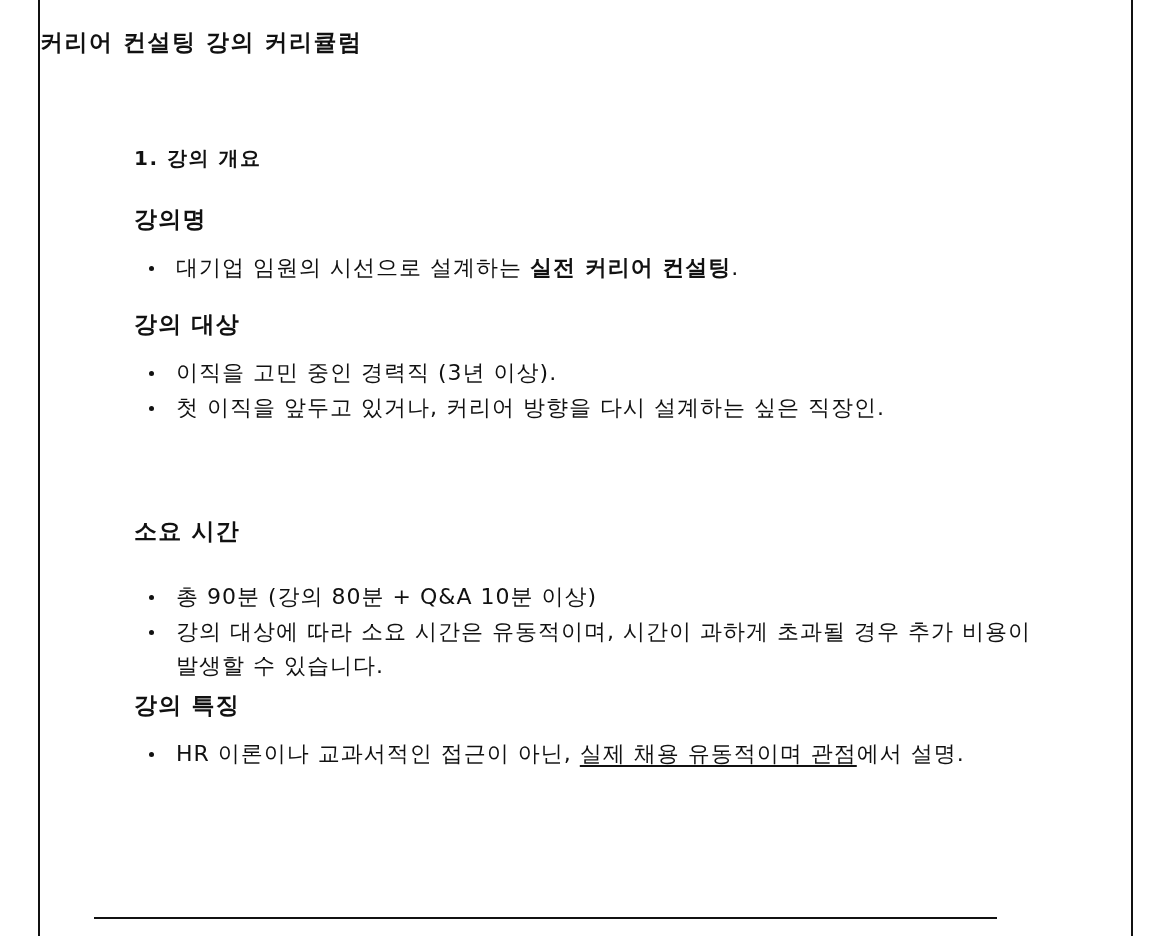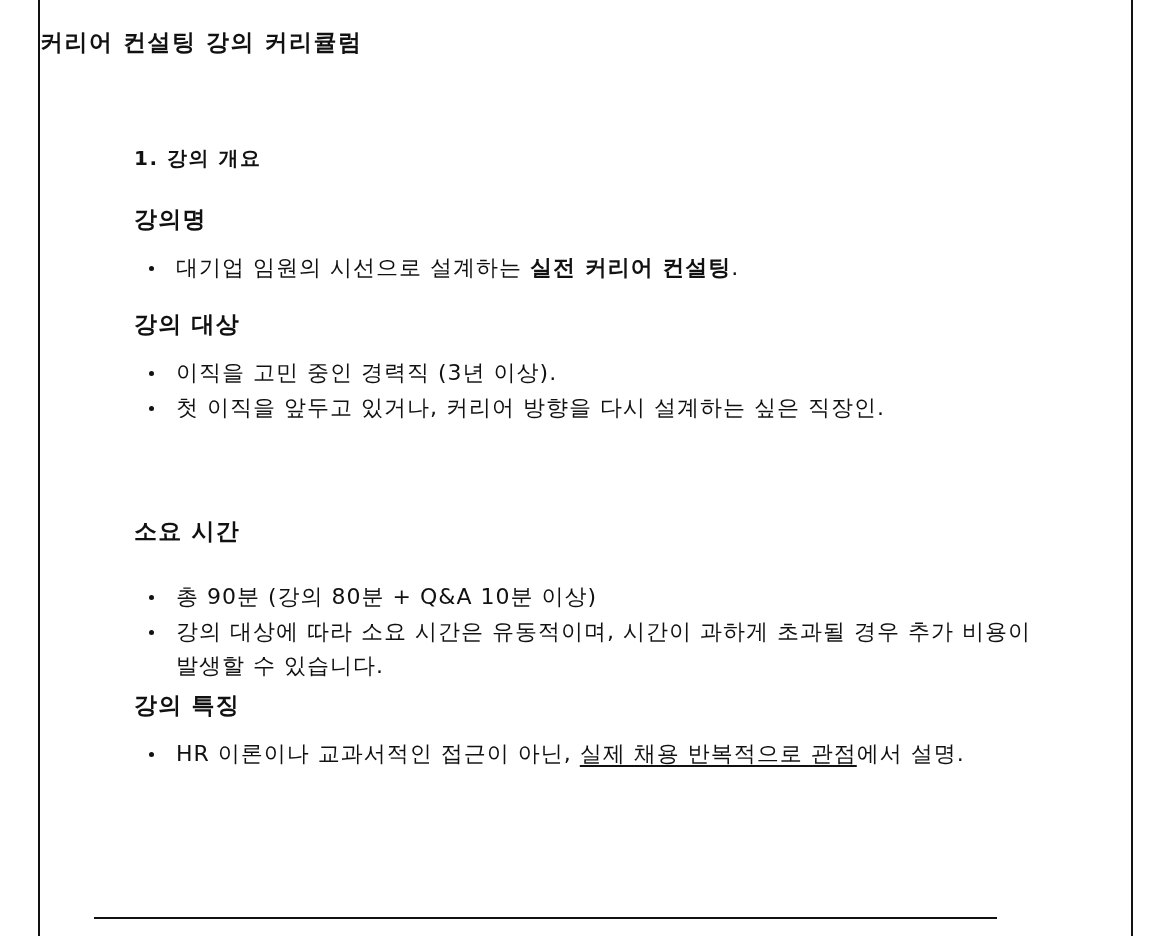--- a/index.html
+++ b/index.html
@@ -42,17 +42,17 @@
   </ul>
 
   <div class="h2" style="top:516px;">소요 시간</div>
   <ul style="top:544px;margin-top:36px;">
     <li>총 90분 (강의 80분 + Q&amp;A 10분 이상)</li>
     <li>강의 대상에 따라 소요 시간은 유동적이며, 시간이 과하게 초과될 경우 추가 비용이 발생할 수 있습니다.</li>
   </ul>
 
   <div class="h2" style="top:690px;">강의 특징</div>
   <ul style="top:737px;">
-    <li><span>HR 이론이나 교과서적인 접근이 아닌, </span><span class="u">실제 채용 반복적으로 관점</span><span>에서 설명.</span></li>
+    <li><span>HR 이론이나 교과서적인 접근이 아닌, </span><span class="u">실제 채용 유동적이며 관점</span><span>에서 설명.</span></li>
   </ul>
 </div>
 
 <div class="rule"></div>
 
 </body></html>

